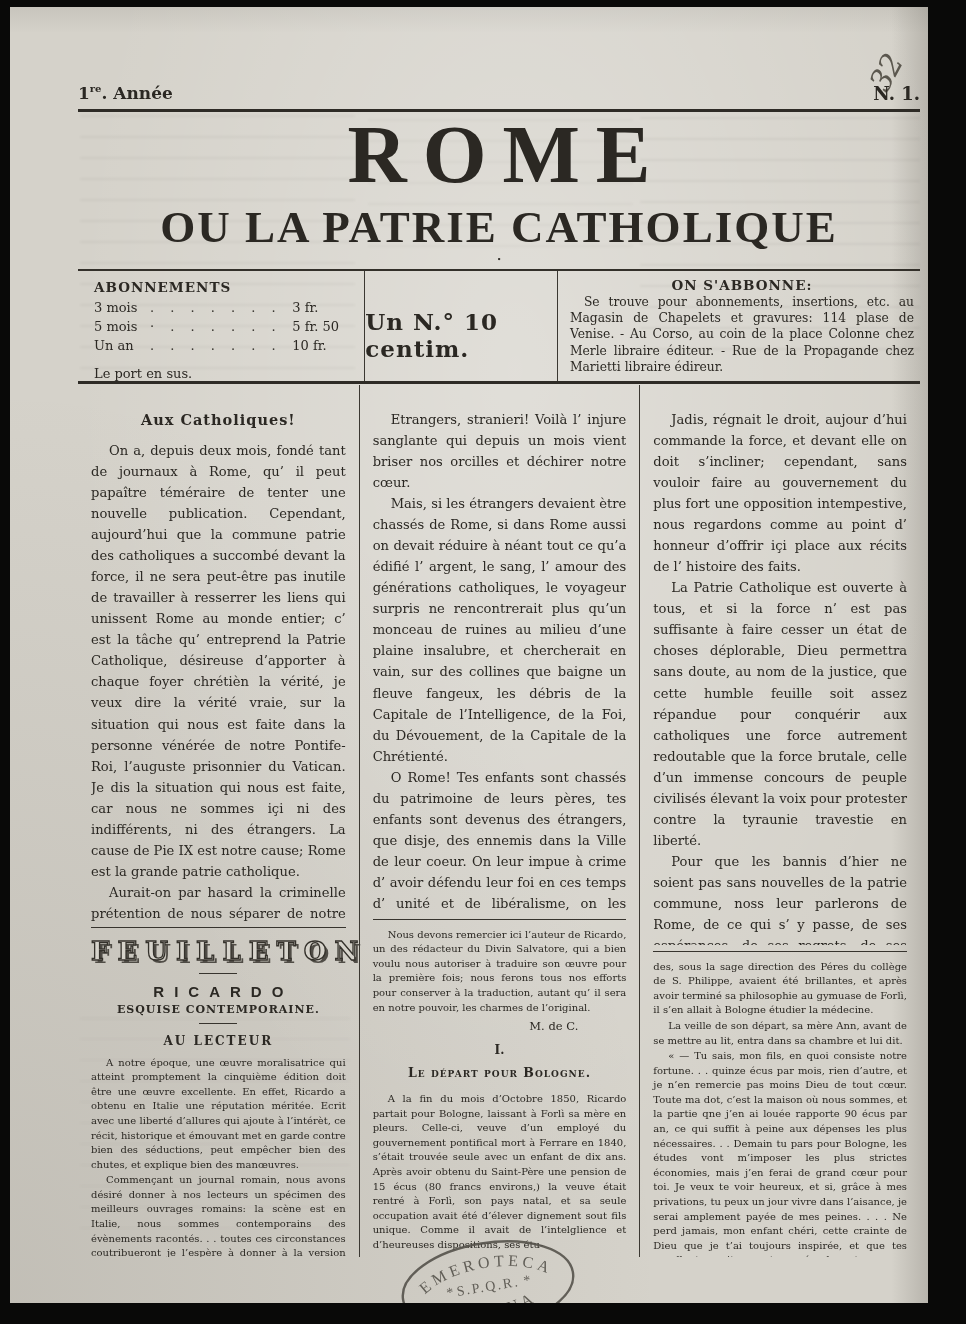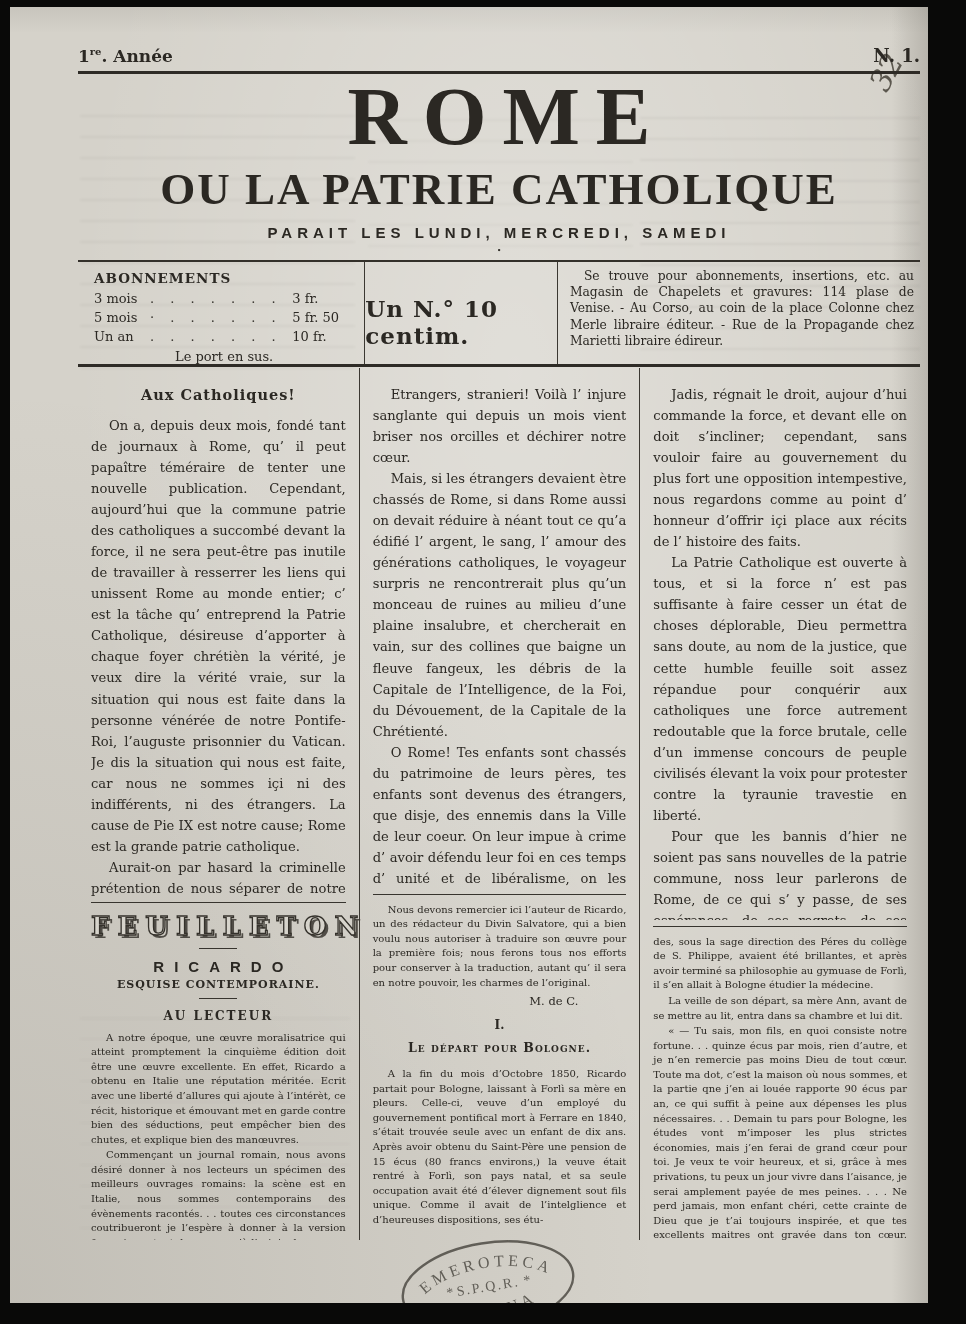--- a/index.html
+++ b/index.html
@@ -13,51 +13,51 @@
       radial-gradient(ellipse at 55% 28%, rgba(255,255,255,0.28), rgba(255,255,255,0) 62%),
       radial-gradient(ellipse at 0% 100%, rgba(95,90,80,0.16), rgba(0,0,0,0) 50%),
       linear-gradient(to left, rgba(80,76,68,0.22), rgba(0,0,0,0) 4%),
       linear-gradient(to bottom, rgba(80,76,68,0.10), rgba(0,0,0,0) 2%);
     overflow:hidden;
     color:#2b2823;
   }
   .inner { position:absolute; left:68px; top:0; width:842px; }
 
   
-  .mast-row { display:flex; justify-content:space-between; align-items:flex-end; padding-top:38px; font-weight:bold; font-size:18px; }
+  .mast-row { display:flex; justify-content:space-between; align-items:flex-start; padding-top:76px; font-weight:bold; font-size:18px; }
   .mast-row .edition { font-size:17px; }
   .sup { vertical-align:super; font-size:10px; }
   .rule-heavy { border-top:3px solid #2e2b26; margin-top:5px; }
   .rule-med   { border-top:2px solid #33302a; }
 
   .title-block { text-align:center; }
   .main-title { font-family:"Liberation Serif", serif; font-weight:bold; font-size:82px; letter-spacing:16px; line-height:1.0; margin-top:2px; text-indent:16px; }
   .sub-title  { font-family:"Liberation Serif", serif; font-weight:bold; font-size:45px; letter-spacing:2px; line-height:1.0; margin-top:9px; }
   .schedule   { font-family:"Liberation Sans", sans-serif; font-weight:bold; font-size:15px; letter-spacing:5px; margin-top:12px; }
   .ornament   { font-size:8px; margin-top:5px; }
 
   
   .info-row { display:flex; min-height:101px; }
   .info-a { width:34%; padding:8px 10px 0 16px; font-size:13px; }
   .info-a .abo-head { font-weight:bold; font-size:13.5px; letter-spacing:1px; margin-bottom:4px; }
   .abo-line { display:flex; line-height:1.45; }
   .abo-line .lbl { width:56px; }
   .abo-line .dots { flex:1; overflow:hidden; white-space:nowrap; letter-spacing:6px; color:#3a3731; }
   .abo-line .prc { width:62px; text-align:left; }
-  .abo-note { text-align:center; margin-top:2px; }
+  .abo-note { margin-top:10px; }
   .info-b { width:23%; display:flex; align-items:center; justify-content:center;
             border-left:1px solid #3b3832; border-right:1px solid #3b3832; }
   .price-big { font-weight:bold; font-size:23px; letter-spacing:1px; padding-top:18px; }
   .info-c { width:43%; padding:6px 6px 0 12px; }
   .info-c .abn-head { text-align:center; font-weight:bold; font-size:13.5px; letter-spacing:1px; margin-bottom:1px; }
   .info-c p { font-size:12.3px; line-height:1.32; text-align:justify; text-indent:14px; }
 
   
   .cols { display:flex; height:872px; overflow:hidden; margin-top:1px; }
-  .col { width:33.333%; padding:16px 13px 0 13px; }
+  .col { width:33.333%; padding:24px 13px 0 13px; }
   .col + .col { border-left:1px solid #3b3832; }
   .art { overflow:hidden; }
   .art-1 { height:512px; }
   .art-2 { height:504px; }
   .art-3 { height:536px; }
   .art h3 { text-align:center; font-size:14.5px; letter-spacing:1px; margin:2px 0 12px; }
   .art p { font-size:13.1px; line-height:1.61; text-align:justify; text-indent:18px; }
   .sect-rule { border-top:1.3px solid #37342e; margin:6px 0 8px; }
 
   
@@ -105,21 +105,20 @@
 
     <div class="mast-row">
       <span class="edition"><span>1</span><span class="sup">re</span><span>. Année</span></span>
       <span class="issue">N. 1.</span>
     </div>
     <div class="rule-heavy"></div>
 
     <div class="title-block">
       <div class="main-title">ROME</div>
       <div class="sub-title">OU LA PATRIE CATHOLIQUE</div>
-      <div class="schedule">PARAIT LES LUNDI, MERCREDI, SAMEDI</div>
       <div class="ornament">•</div>
     </div>
     <div class="rule-med" style="margin-top:5px;"></div>
 
     <div class="info-row">
       <div class="info-a">
         <div class="abo-head">ABONNEMENTS</div>
         <div class="abo-line">
           <span class="lbl">3 mois</span>
           <span class="dots">. . . . . . .</span>
@@ -134,20 +133,21 @@
           <span class="lbl">Un an</span>
           <span class="dots">. . . . . . .</span>
           <span class="prc">10 fr.</span>
         </div>
         <div class="abo-note">Le port en sus.</div>
       </div>
       <div class="info-b">
         <div class="price-big">Un N.° 10 centim.</div>
       </div>
       <div class="info-c">
+        <div class="abn-head">ON S'ABBONNE:</div>
         <p>Se trouve pour abonnements, insertions, etc. au Magasin de Chapelets et gravures: 114 plase de Venise. - Au Corso, au coin de la place Colonne chez Merle libraire éditeur. - Rue de la Propagande chez Marietti libraire édireur.</p>
       </div>
     </div>
     <div class="rule-heavy" style="margin-top:0;"></div>
 
     <div class="cols">
 
       <div class="col">
         <div class="art art-1">
           <h3>Aux Catholiques!</h3>

